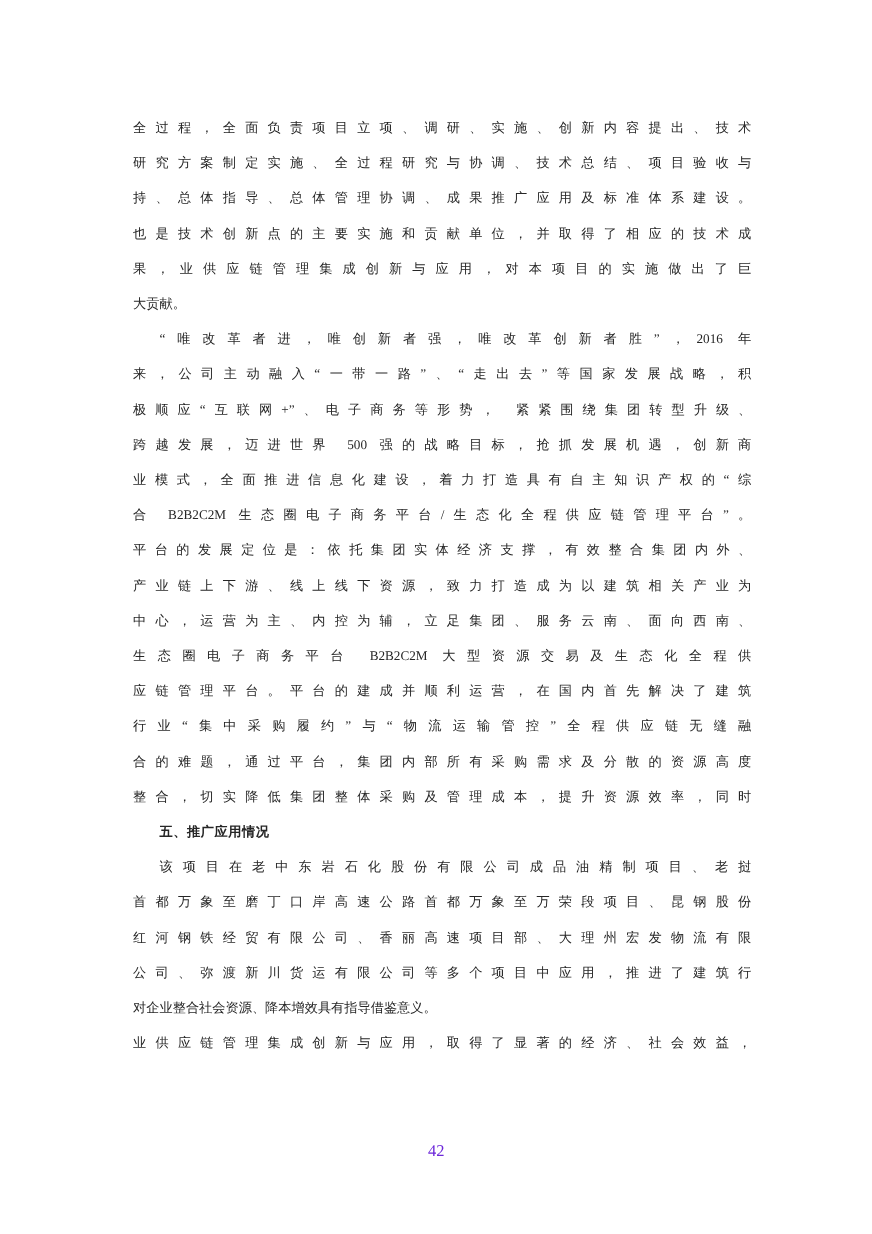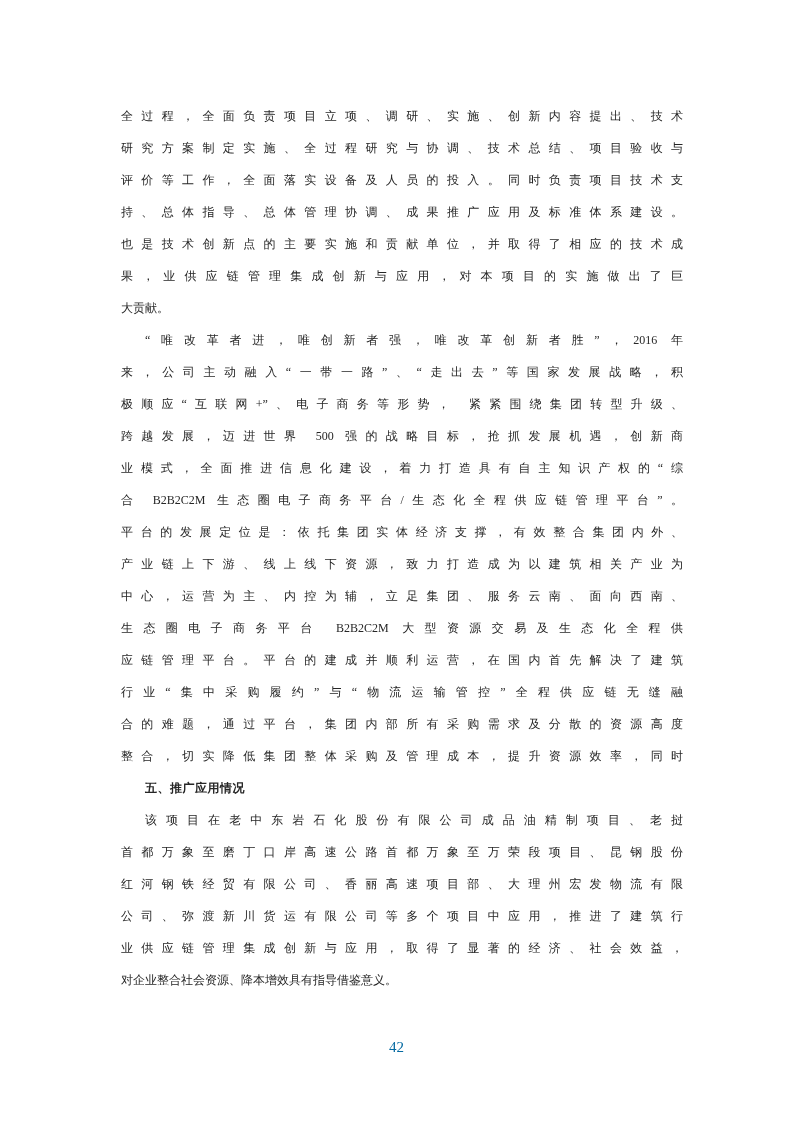--- a/index.html
+++ b/index.html
@@ -44,31 +44,30 @@
     letter-spacing: 0.5px;
   }
   .page-number {
     position: absolute;
     top: 1038px;
     left: 0;
     width: 100%;
     text-align: center;
     font-size: 15px;
     line-height: 18px;
-    color: #0369a1;
+    color: #6d28d9;
   }
 </style>
 </head>
 <body>
 
 <div class="page">
   <div class="content" id="doc-content">
       <div class="line">全过程，全面负责项目立项、调研、实施、创新内容提出、技术</div>
       <div class="line">研究方案制定实施、全过程研究与协调、技术总结、项目验收与</div>
-      <div class="line">评价等工作，全面落实设备及人员的投入。同时负责项目技术支</div>
       <div class="line">持、总体指导、总体管理协调、成果推广应用及标准体系建设。</div>
       <div class="line">也是技术创新点的主要实施和贡献单位，并取得了相应的技术成</div>
       <div class="line">果，业供应链管理集成创新与应用，对本项目的实施做出了巨</div>
       <div class="line end">大贡献。</div>
       <div class="line indent">“唯改革者进，唯创新者强，唯改革创新者胜”，2016 年</div>
       <div class="line">来，公司主动融入“一带一路”、“走出去”等国家发展战略，积</div>
       <div class="line">极顺应“互联网+”、电子商务等形势， 紧紧围绕集团转型升级、</div>
       <div class="line">跨越发展，迈进世界 500 强的战略目标，抢抓发展机遇，创新商</div>
       <div class="line">业模式，全面推进信息化建设，着力打造具有自主知识产权的“综</div>
       <div class="line">合 B2B2C2M 生态圈电子商务平台/生态化全程供应链管理平台”。</div>
@@ -78,17 +77,17 @@
       <div class="line">生态圈电子商务平台 B2B2C2M 大型资源交易及生态化全程供</div>
       <div class="line">应链管理平台。平台的建成并顺利运营，在国内首先解决了建筑</div>
       <div class="line">行业“集中采购履约”与“物流运输管控”全程供应链无缝融</div>
       <div class="line">合的难题，通过平台，集团内部所有采购需求及分散的资源高度</div>
       <div class="line">整合，切实降低集团整体采购及管理成本，提升资源效率，同时</div>
       <div class="line end indent heading">五、推广应用情况</div>
       <div class="line indent">该项目在老中东岩石化股份有限公司成品油精制项目、老挝</div>
       <div class="line">首都万象至磨丁口岸高速公路首都万象至万荣段项目、昆钢股份</div>
       <div class="line">红河钢铁经贸有限公司、香丽高速项目部、大理州宏发物流有限</div>
       <div class="line">公司、弥渡新川货运有限公司等多个项目中应用，推进了建筑行</div>
+      <div class="line end">对企业整合社会资源、降本增效具有指导借鉴意义。</div>
       <div class="line">业供应链管理集成创新与应用，取得了显著的经济、社会效益，</div>
-      <div class="line end">对企业整合社会资源、降本增效具有指导借鉴意义。</div>
     </div>
   <div class="page-number">42</div>
 </div>
 
 </body></html>

